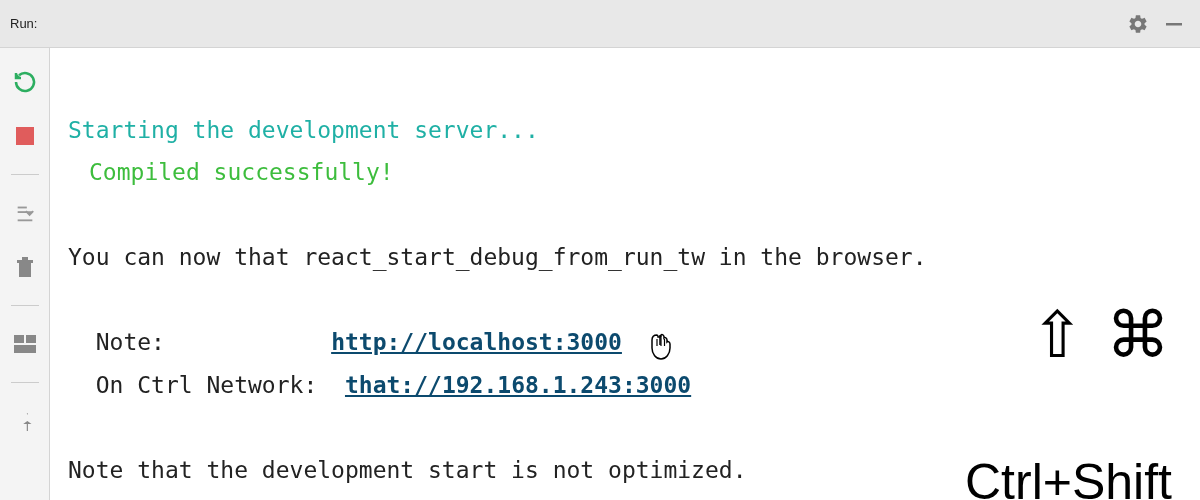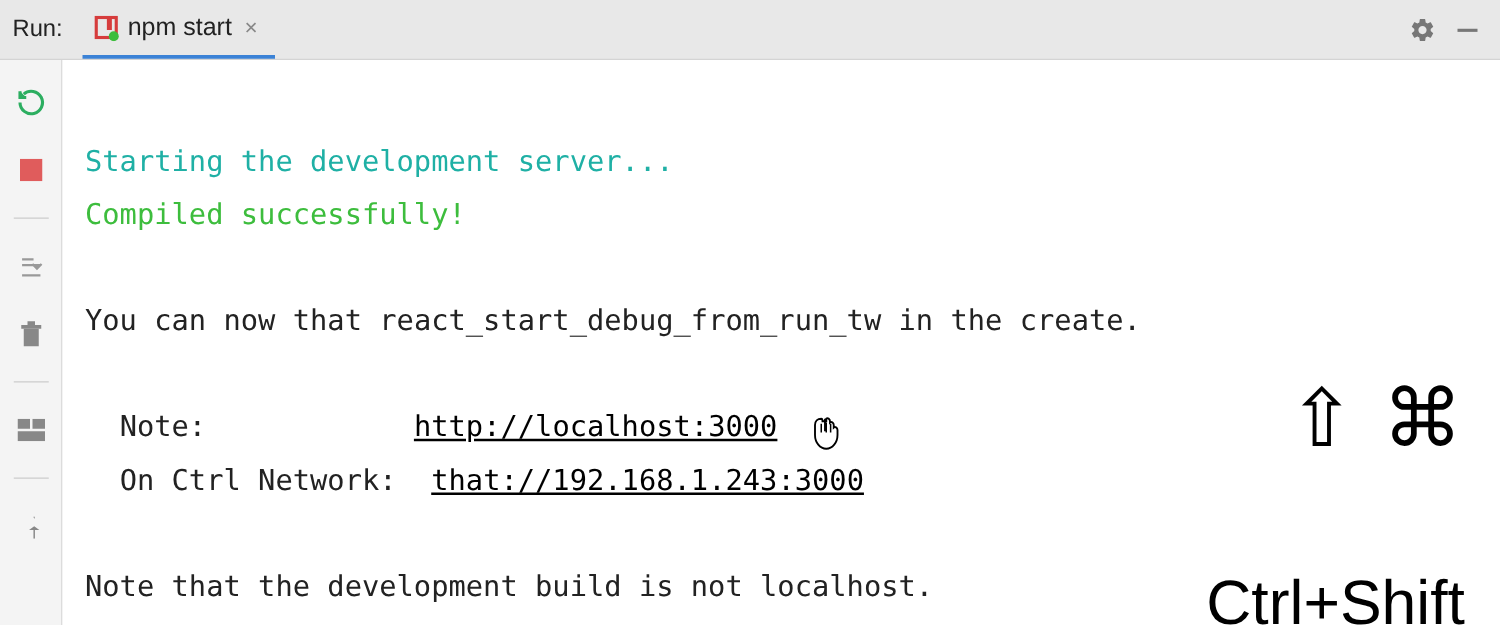--- a/index.html
+++ b/index.html
@@ -12,21 +12,21 @@
     }
     .header {
       height: 48px;
       background: #e8e8e8;
       display: flex;
       align-items: center;
       border-bottom: 1px solid #d4d4d4;
       padding: 0 8px 0 0;
     }
     .run-label {
-      font-size: 19px;
+      font-size: 13px;
       padding: 0 16px 0 10px;
       color: #222;
     }
     .tab {
       display: flex;
       align-items: center;
       height: 100%;
       padding: 0 14px 0 8px;
       border-bottom: 3px solid #3b82d6;
       position: relative;
@@ -92,26 +92,27 @@
       background: #fff;
       padding: 18px 18px;
       font-family: "Menlo", "Consolas", "DejaVu Sans Mono", monospace;
       font-size: 23px;
       line-height: 1.85;
       color: #222;
       position: relative;
       white-space: pre;
     }
     .teal { color: #1fb0a5; text-align: center; }
-    .green { color: #3dbd3d; }
+    .green { color: #3dbd3d; margin-left: 21px; }
     .bold { font-weight: normal; }
     .link {
-      color: #000000;
+      color: #0c4a6e;
       text-decoration: underline;
       cursor: pointer;
+      font-weight: bold;
     }
     .overlay {
       position: absolute;
       right: 28px;
       top: 170px;
       text-align: right;
       color: #000;
       font-family: -apple-system, BlinkMacSystemFont, "Segoe UI", sans-serif;
     }
     .overlay-symbols {
@@ -128,31 +129,20 @@
       left: 570px;
       top: 242px;
       pointer-events: none;
     }
   </style>
 </head>
 <body>
 
 <div class="header">
   <span class="run-label">Run:</span>
-  <div class="tab">
-    <span class="npm-icon">
-      <svg width="22" height="22" viewBox="0 0 22 22">
-        <rect x="3" y="3" width="16" height="16" fill="none" stroke="#d63c3c" stroke-width="2.5"></rect>
-        <rect x="11.5" y="3" width="4" height="10" fill="#d63c3c"></rect>
-        <circle cx="17" cy="18" r="4" fill="#3dbd3d"></circle>
-      </svg>
-    </span>
-    <span class="tab-label">npm start</span>
-    <span class="tab-close">×</span>
-  </div>
   <div class="header-spacer"></div>
   <div class="gear-icon">
     <svg width="22" height="22" viewBox="0 0 24 24" fill="#777">
       <path d="M19.14,12.94c0.04-0.3,0.06-0.61,0.06-0.94c0-0.32-0.02-0.64-0.07-0.94l2.03-1.58c0.18-0.14,0.23-0.41,0.12-0.61 l-1.92-3.32c-0.12-0.22-0.37-0.29-0.59-0.22l-2.39,0.96c-0.5-0.38-1.03-0.7-1.62-0.94L14.4,2.81c-0.04-0.24-0.24-0.41-0.48-0.41 h-3.84c-0.24,0-0.43,0.17-0.47,0.41L9.25,5.35C8.66,5.59,8.12,5.92,7.63,6.29L5.24,5.33c-0.22-0.08-0.47,0-0.59,0.22L2.74,8.87 C2.62,9.08,2.66,9.34,2.86,9.48l2.03,1.58C4.84,11.36,4.8,11.69,4.8,12s0.02,0.64,0.07,0.94l-2.03,1.58 c-0.18,0.14-0.23,0.41-0.12,0.61l1.92,3.32c0.12,0.22,0.37,0.29,0.59,0.22l2.39-0.96c0.5,0.38,1.03,0.7,1.62,0.94l0.36,2.54 c0.05,0.24,0.24,0.41,0.48,0.41h3.84c0.24,0,0.44-0.17,0.47-0.41l0.36-2.54c0.59-0.24,1.13-0.56,1.62-0.94l2.39,0.96 c0.22,0.08,0.47,0,0.59-0.22l1.92-3.32c0.12-0.22,0.07-0.47-0.12-0.61L19.14,12.94z M12,15.6c-1.98,0-3.6-1.62-3.6-3.6 s1.62-3.6,3.6-3.6s3.6,1.62,3.6,3.6S13.98,15.6,12,15.6z"></path>
     </svg>
   </div>
   <div class="minimize-icon">
     <svg width="20" height="20" viewBox="0 0 20 20">
         <rect x="2" y="9" width="16" height="2.5" fill="#777"></rect>
       </svg>
@@ -202,26 +192,26 @@
       <svg width="20" height="20" viewBox="0 0 24 24" fill="#888">
         <path d="M16 3l5 5-2 1-5 5 1 6-3-3-6 6-1-1 6-6-3-3 6 1 5-5 1-2-5-5z" transform="rotate(-45 12 12)"></path>
       </svg>
     </div>
   </div>
 
   <div class="console">
 <span class="teal">Starting the development server...</span>
 <span class="green">Compiled successfully!</span>
 
-<span><span>You can now that </span><span class="bold">react_start_debug_from_run_tw</span><span> in the create.</span></span>
+<span><span>You can now that </span><span class="bold">react_start_debug_from_run_tw</span><span> in the browser.</span></span>
 
   <span class="bold">Note:</span>            <span class="link">http://localhost:3000</span>
   <span class="bold">On Ctrl Network:</span>  <span class="link">that://192.168.1.243:3000</span>
 
-<span>Note that the development build is not localhost.</span>
+<span>Note that the development start is not optimized.</span>
 <span><span>To create a production build, use </span><span class="teal">npm run build</span><span>.</span></span>
 <div class="overlay">
   <div class="overlay-symbols">⇧ ⌘</div>
   <div class="overlay-text">Ctrl+Shift</div>
 </div>
 <div class="cursor">
   <svg width="26" height="30" viewBox="0 0 26 30">
     <path d="M9 2 C6 2 4 4 4 7 L4 15 C4 21 8 26 13 26 C18 26 22 21 22 15 L22 11 C22 9 20 8 19 9 L19 7 C19 5 17 4 16 5 L16 4 C16 2 14 1 13 2 L13 4 L10 4 C10 2 9 2 9 2 Z M12 2 L12 12" fill="#fff" stroke="#000" stroke-width="1.5"></path>
     <line x1="9" y1="6" x2="9" y2="13" stroke="#000" stroke-width="1.2"></line>
     <line x1="13" y1="5" x2="13" y2="13" stroke="#000" stroke-width="1.2"></line>

